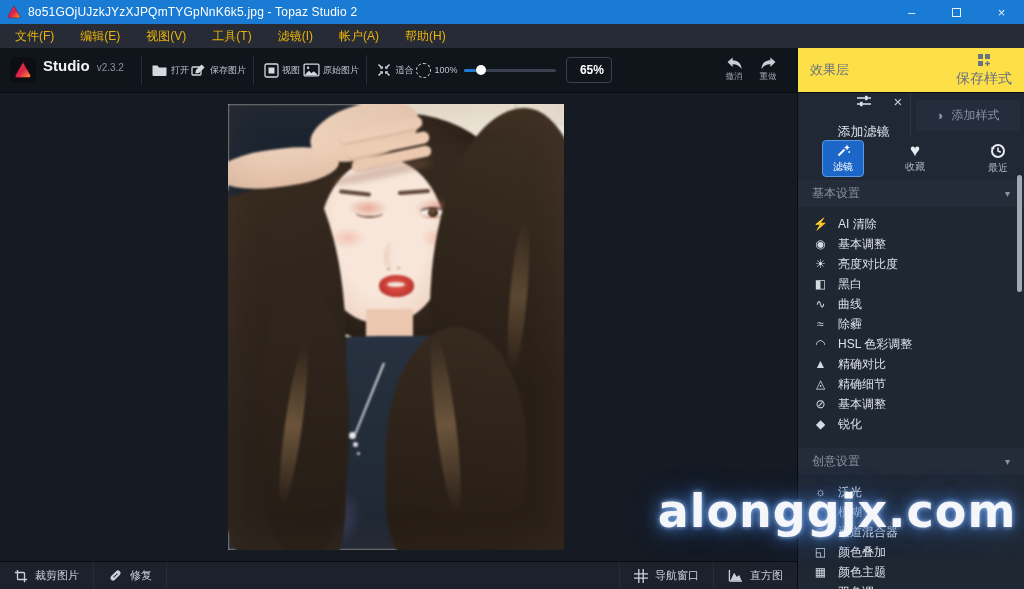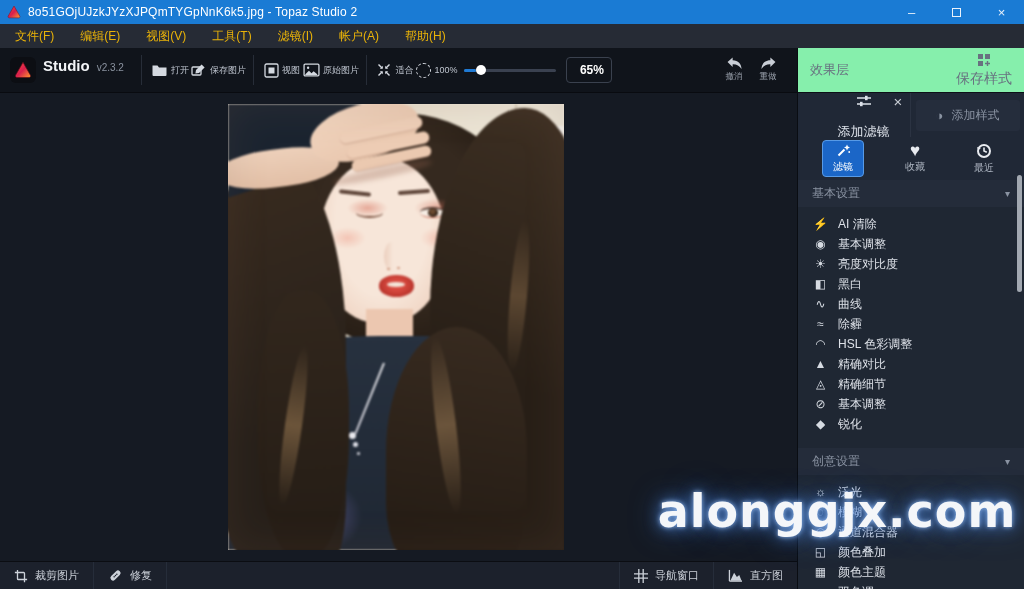--- a/index.html
+++ b/index.html
@@ -95,39 +95,39 @@
 
   
   .bottombar { height:28px; background:#1c212c; border-top:1px solid #0b0d12; display:flex; align-items:stretch; flex:0 0 auto; }
   .bb-btn { display:flex; align-items:center; gap:7px; padding:0 14px; color:#ccd1d9; font-size:11px; }
   .bb-btn svg { display:block; }
   .bb-sep { width:1px; background:#262d3a; }
   .bb-spacer { flex:1; }
 
   
   .right-panel { width:227px; background:#1f2733; border-left:1px solid #0a0d12; display:flex; flex-direction:column; position:relative; }
-  .panel-top { height:45px; background:#86efac; border-bottom:1px solid #0d1017; display:flex; align-items:center; padding:12px 12px; flex:0 0 auto; }
+  .panel-top { height:45px; background:#fde047; border-bottom:1px solid #0d1017; display:flex; align-items:center; padding:12px 12px; flex:0 0 auto; }
   .panel-top .panel-title { color:#687180; font-size:13px; }
   .save-style { margin-left:auto; display:flex; flex-direction:column; align-items:center; gap:2px; color:#687180; }
   .save-style .ss-label { font-size:14px; }
   .panel-sub { height:44px; display:flex; position:relative; flex:0 0 auto; background:#202836; }
   .af-left { width:113px; border-right:1px solid #2b3342; display:flex; align-items:center; gap:14px; padding-left:19px; position:relative;flex-direction:column; }
   .af-left .af-title { color:#dde2ea; font-size:13px; white-space:nowrap; }
   .af-close { position:absolute; left:91px; top:-1px; font-size:15px; color:#c8cdd4; width:18px; height:18px; display:flex; align-items:center; justify-content:center; }
   .af-right { flex:1; display:flex; align-items:center; justify-content:center; }
   .add-style-btn { width:104px; height:31px; background:#252d3c; border-radius:3px; display:flex; align-items:center; justify-content:center; gap:8px; color:#8a93a2; font-size:12px; }
   .add-style-btn .as-icon { font-size:13px; }
   .tabs-row { height:43px; position:relative; flex:0 0 auto; background:#202836; }
   .tab { position:absolute; top:3px; width:42px; height:37px; display:flex; flex-direction:column; align-items:center; justify-content:center; gap:2px; border-radius:4px; }
   .tab .tab-label { font-size:10px; color:#a9b1bd; }
   .tab-filter { left:24px; background:#1b66c7; border:1px solid #579ae6; }
   .tab-filter .tab-label { color:#ffffff; }
   .tab-fav { left:96px; }
   .tab-fav .heart { font-size:17px; color:#e8ebf0; line-height:15px; }
-  .tab-recent { left:165px;font-family:Liberation Serif, serif; }
+  .tab-recent { left:179px;font-family:Liberation Serif, serif; }
   .section-header { height:27px; background:#242c3a; display:flex; align-items:center; padding:0 14px; color:#8a93a2; font-size:12px; flex:0 0 auto; }
   .section-header .chev { margin-left:auto; font-size:10px; color:#8a93a2; }
   .filter-list { padding:7px 0 2px; }
   .filter-item { height:20px; display:flex; align-items:center; padding-left:15px; gap:10px; color:#dde1e8; font-size:12px; }
   .fi-icon { width:15px; text-align:center; font-size:12px; color:#d6dbe2; flex:0 0 auto; }
   .sec2 { margin-top:12px; }
   .scroll-thumb { position:absolute; right:2px; top:127px; width:5px; height:117px; background:#a2a8b1; border-radius:3px; }
 
   
   .watermark { position:absolute; left:648px; top:484px; width:378px; text-align:center; z-index:40;

